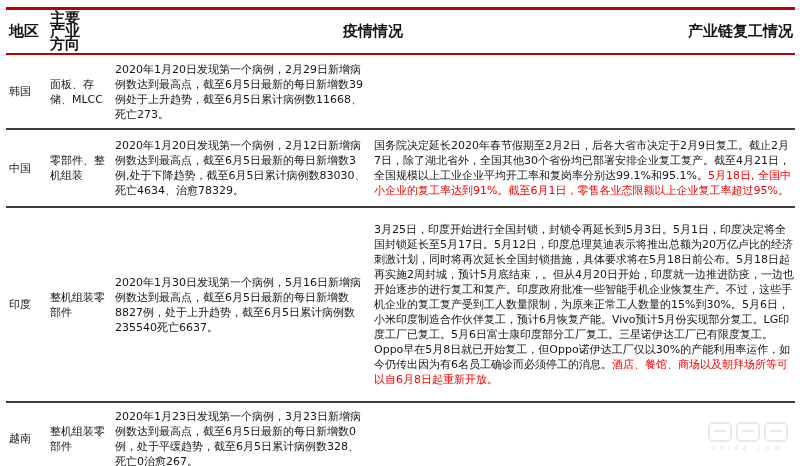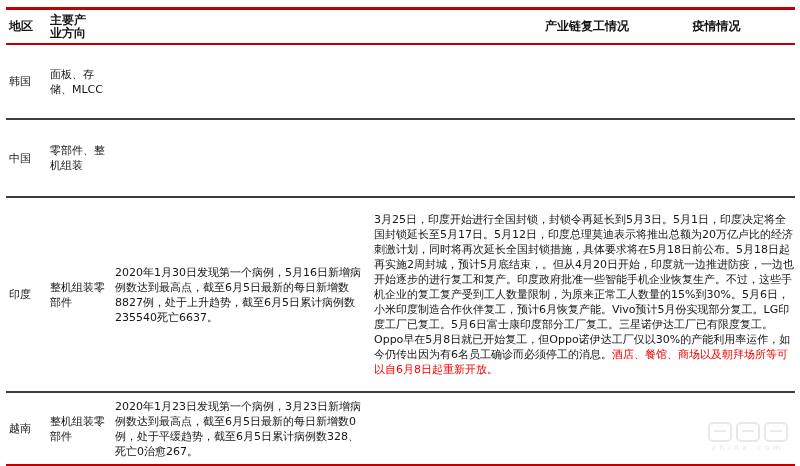--- a/index.html
+++ b/index.html
@@ -22,21 +22,21 @@
     column-gap:7px;
     align-items:center;
     font-size:11px;
     line-height:15px;
   }
   .row.header{
     grid-template-columns:37px 58px 516px 1fr;
     min-height:33px;
     border-bottom:2px solid #c00000;
     font-weight:bold;
-    font-size:12px;
+    font-size:15px;
     line-height:13px;
   }
   .sep-dark{border-bottom:2px solid #3d3d3d;}
   .sep-red{border-bottom:3px solid #c00000;}
   .r-korea{min-height:73px;}
   .r-china{min-height:76px;}
   .r-india{min-height:193px;}
   .r-vietnam{min-height:71px;}
   .cell{padding:2px 0;}
   .region{padding-left:3px;}
@@ -75,32 +75,35 @@
 </style>
 </head>
 <body>
 
 <div class="page">
   <div class="table">
 
     <div class="row header">
       <div class="cell region">地区</div>
       <div class="cell hdr-industry">主要产业方向</div>
+      <div class="cell hdr-epidemic">疫情情况</div>
       <div class="cell hdr-resumption">产业链复工情况</div>
-      <div class="cell hdr-epidemic">疫情情况</div>
     </div>
 
     <div class="row r-korea sep-dark">
       <div class="cell region">韩国</div>
       <div class="cell industry">面板、存储、MLCC</div>
+      <div class="cell epidemic">2020年1月20日发现第一个病例，2月29日新增病例数达到最高点，截至6月5日最新的每日新增数39例处于上升趋势，截至6月5日累计病例数11668、死亡273。</div>
     </div>
 
     <div class="row r-china sep-dark">
       <div class="cell region">中国</div>
       <div class="cell industry">零部件、整机组装</div>
+      <div class="cell epidemic">2020年1月20日发现第一个病例，2月12日新增病例数达到最高点，截至6月5日最新的每日新增数3例,处于下降趋势，截至6月5日累计病例数83030、死亡4634、治愈78329。</div>
+      <div class="cell resumption"><span>国务院决定延长2020年春节假期至2月2日，后各大省市决定于2月9日复工。截止2月7日，除了湖北省外，全国其他30个省份均已部署安排企业复工复产。截至4月21日，全国规模以上工业企业平均开工率和复岗率分别达99.1%和95.1%。</span><span class="red">5月18日, 全国中小企业的复工率达到91%。截至6月1日，零售各业态限额以上企业复工率超过95%。</span></div>
     </div>
 
     <div class="row r-india sep-dark">
       <div class="cell region">印度</div>
       <div class="cell industry">整机组装零部件</div>
       <div class="cell epidemic">2020年1月30日发现第一个病例，5月16日新增病例数达到最高点，截至6月5日最新的每日新增数8827例，处于上升趋势，截至6月5日累计病例数235540死亡6637。</div>
       <div class="cell resumption"><span>3月25日，印度开始进行全国封锁，封锁令再延长到5月3日。5月1日，印度决定将全国封锁延长至5月17日。5月12日，印度总理莫迪表示将推出总额为20万亿卢比的经济刺激计划，同时将再次延长全国封锁措施，具体要求将在5月18日前公布。5月18日起再实施2周封城，预计5月底结束，。但从4月20日开始，印度就一边推进防疫，一边也开始逐步的进行复工和复产。印度政府批准一些智能手机企业恢复生产。不过，这些手机企业的复工复产受到工人数量限制，为原来正常工人数量的15%到30%。5月6日，小米印度制造合作伙伴复工，预计6月恢复产能。Vivo预计5月份实现部分复工。LG印度工厂已复工。5月6日富士康印度部分工厂复工。三星诺伊达工厂已有限度复工。Oppo早在5月8日就已开始复工，但Oppo诺伊达工厂仅以30%的产能利用率运作，如今仍传出因为有6名员工确诊而必须停工的消息。</span><span class="red">酒店、餐馆、商场以及朝拜场所等可以自6月8日起重新开放。</span></div>
     </div>
 
     <div class="row r-vietnam sep-red">

